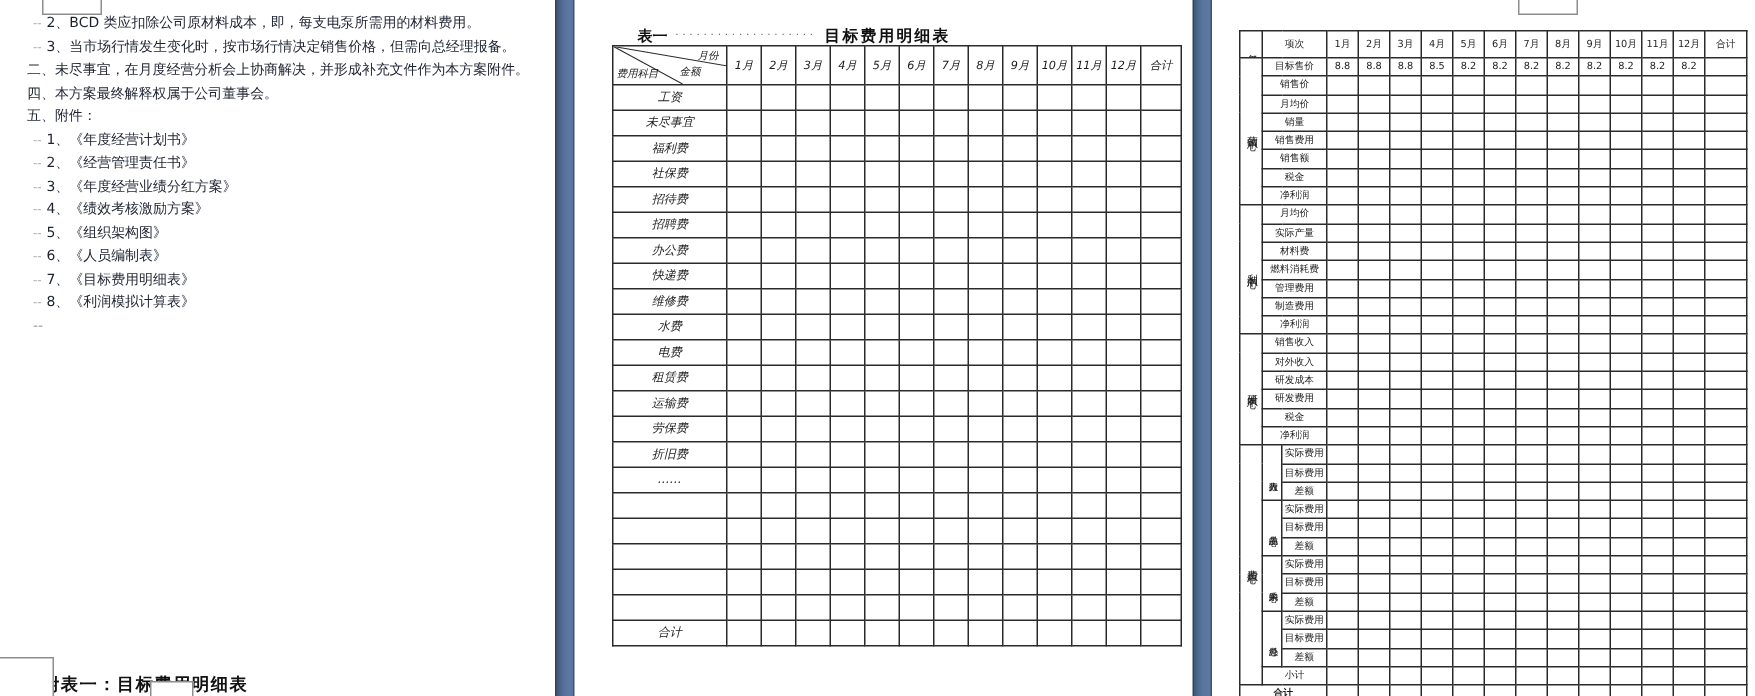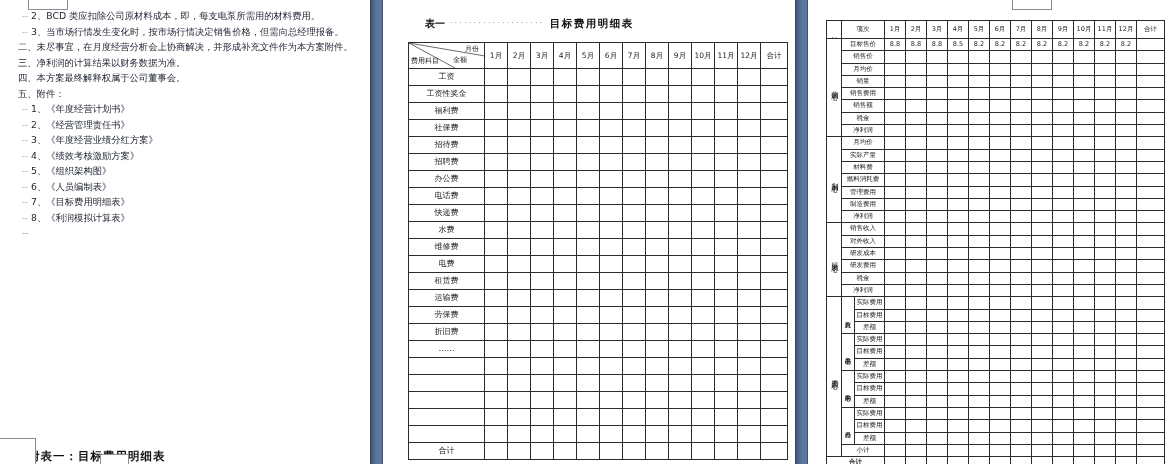--- a/index.html
+++ b/index.html
@@ -25,21 +25,21 @@
   #p2-title{left:42px;top:58px;text-align:center;}
   #p3-title{left:25px;top:51px;}
   .tbl-label{font-size:10px;font-weight:bold;}
   .leader{color:#666;font-size:7px;letter-spacing:2.5px;vertical-align:2px;}
   .tbl-title{font-size:10.5px;font-weight:bold;letter-spacing:1.5px;}
 
   
   .dtable{border-collapse:collapse;table-layout:fixed;background:#fff;}
   .dtable td,.dtable th{border:1px solid #2b2b2b;padding:0;text-align:center;vertical-align:middle;
         overflow:hidden;white-space:nowrap;font-weight:normal;color:#1c1c1c;}
-  #t1-wrap{position:absolute;left:25px;top:88px;}
+  #t1-wrap{position:absolute;left:25px;top:76px;font-style:italic;}
   #t1{width:379px;font-size:8px;}
   #t1 th{height:25px;font-size:7.5px;}
   #t1 td{height:16px;line-height:16px;}
   #t1 .corner{position:relative;}
   #t1 .corner span{position:absolute;font-size:7px;line-height:7px;}
   #t1 .corner .c-month{right:5px;top:3px;}
   #t1 .corner .c-amount{left:44px;top:14px;}
   #t1 .corner .c-subject{left:2px;top:15px;}
   #t1 .corner svg{position:absolute;left:0;top:0;}
 
@@ -62,21 +62,20 @@
 </head>
 <body>
 
 <div id="workspace">
 
   <div class="page" id="page1">
     <div id="p1-text">
         <div class="p1-line indent"><span class="imark">--</span><span>2、BCD 类应扣除公司原材料成本，即，每支电泵所需用的材料费用。</span></div>
         <div class="p1-line indent"><span class="imark">--</span><span>3、当市场行情发生变化时，按市场行情决定销售价格，但需向总经理报备。</span></div>
         <div class="p1-line"><span>二、未尽事宜，在月度经营分析会上协商解决，并形成补充文件作为本方案附件。</span></div>
-        <div class="p1-line"><span>三、净利润的计算结果以财务数据为准。</span></div>
         <div class="p1-line"><span>四、本方案最终解释权属于公司董事会。</span></div>
         <div class="p1-line"><span>五、附件：</span></div>
         <div class="p1-line indent"><span class="imark">--</span><span>1、《年度经营计划书》</span></div>
         <div class="p1-line indent"><span class="imark">--</span><span>2、《经营管理责任书》</span></div>
         <div class="p1-line indent"><span class="imark">--</span><span>3、《年度经营业绩分红方案》</span></div>
         <div class="p1-line indent"><span class="imark">--</span><span>4、《绩效考核激励方案》</span></div>
         <div class="p1-line indent"><span class="imark">--</span><span>5、《组织架构图》</span></div>
         <div class="p1-line indent"><span class="imark">--</span><span>6、《人员编制表》</span></div>
         <div class="p1-line indent"><span class="imark">--</span><span>7、《目标费用明细表》</span></div>
         <div class="p1-line indent"><span class="imark">--</span><span>8、《利润模拟计算表》</span></div>
@@ -144,21 +143,21 @@
               <td></td>
               <td></td>
               <td></td>
               <td></td>
               <td></td>
               <td></td>
               <td></td>
               <td></td>
             </tr>
             <tr>
-              <td>工资性奖金</td>
+              <td>未尽事宜</td>
               <td></td>
               <td></td>
               <td></td>
               <td></td>
               <td></td>
               <td></td>
               <td></td>
               <td></td>
               <td></td>
               <td></td>
@@ -240,69 +239,53 @@
               <td></td>
               <td></td>
               <td></td>
               <td></td>
               <td></td>
               <td></td>
               <td></td>
               <td></td>
             </tr>
             <tr>
-              <td>电话费</td>
-              <td></td>
-              <td></td>
-              <td></td>
-              <td></td>
-              <td></td>
-              <td></td>
-              <td></td>
-              <td></td>
-              <td></td>
-              <td></td>
-              <td></td>
-              <td></td>
-              <td></td>
-            </tr>
-            <tr>
               <td>快递费</td>
               <td></td>
               <td></td>
               <td></td>
               <td></td>
               <td></td>
               <td></td>
               <td></td>
               <td></td>
               <td></td>
               <td></td>
               <td></td>
               <td></td>
               <td></td>
             </tr>
             <tr>
+              <td>维修费</td>
+              <td></td>
+              <td></td>
+              <td></td>
+              <td></td>
+              <td></td>
+              <td></td>
+              <td></td>
+              <td></td>
+              <td></td>
+              <td></td>
+              <td></td>
+              <td></td>
+              <td></td>
+            </tr>
+            <tr>
               <td>水费</td>
-              <td></td>
-              <td></td>
-              <td></td>
-              <td></td>
-              <td></td>
-              <td></td>
-              <td></td>
-              <td></td>
-              <td></td>
-              <td></td>
-              <td></td>
-              <td></td>
-              <td></td>
-            </tr>
-            <tr>
-              <td>维修费</td>
               <td></td>
               <td></td>
               <td></td>
               <td></td>
               <td></td>
               <td></td>
               <td></td>
               <td></td>
               <td></td>
               <td></td>

